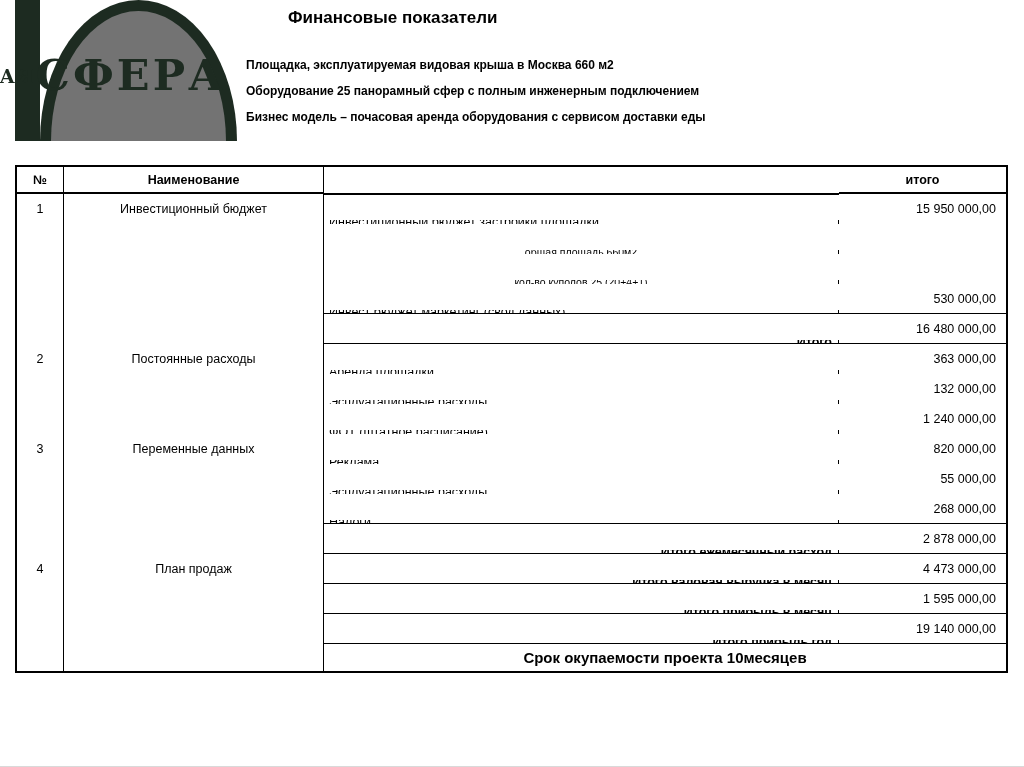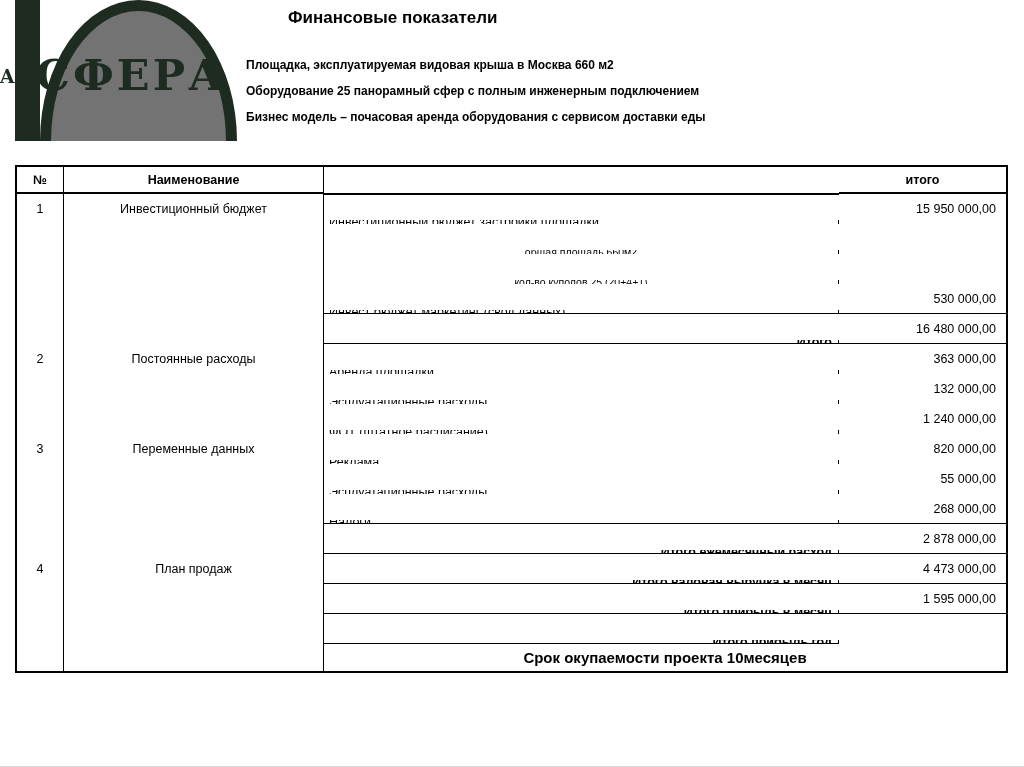--- a/index.html
+++ b/index.html
@@ -206,20 +206,21 @@
     <div class="td c1"></div>
     <div class="td c2"></div>
     <div class="td c3 rb">Итого прибыль в месяц</div>
     <div class="td c4 bold">1 595 000,00</div>
   </div>
 
   <div class="trow bb">
     <div class="td c1"></div>
     <div class="td c2"></div>
     <div class="td c3 rb">Итого прибыль год</div>
+    <div class="td c4 bold">19 140 000,00</div>
   </div>
 
   <div class="trow last">
     <div class="td c1"></div>
     <div class="td c2"></div>
     <div class="td fin">Срок окупаемости проекта 10месяцев</div>
   </div>
 
 </div>
 

